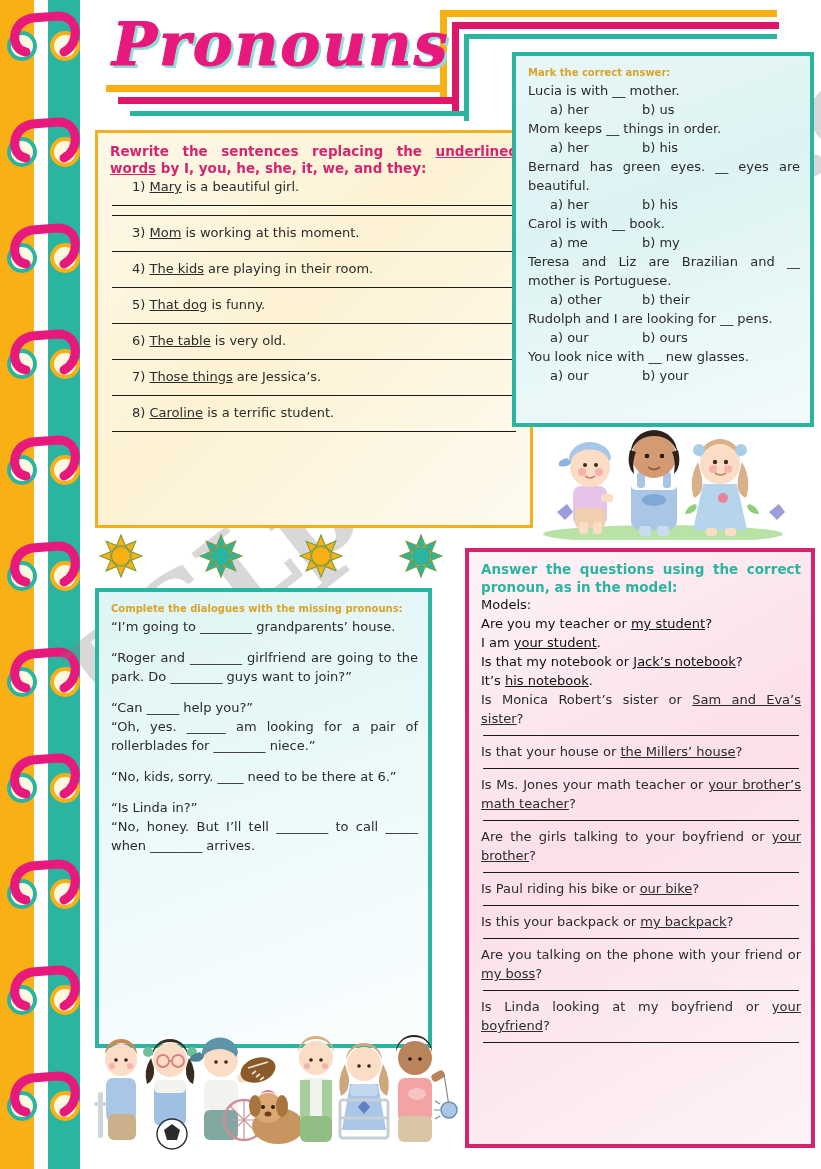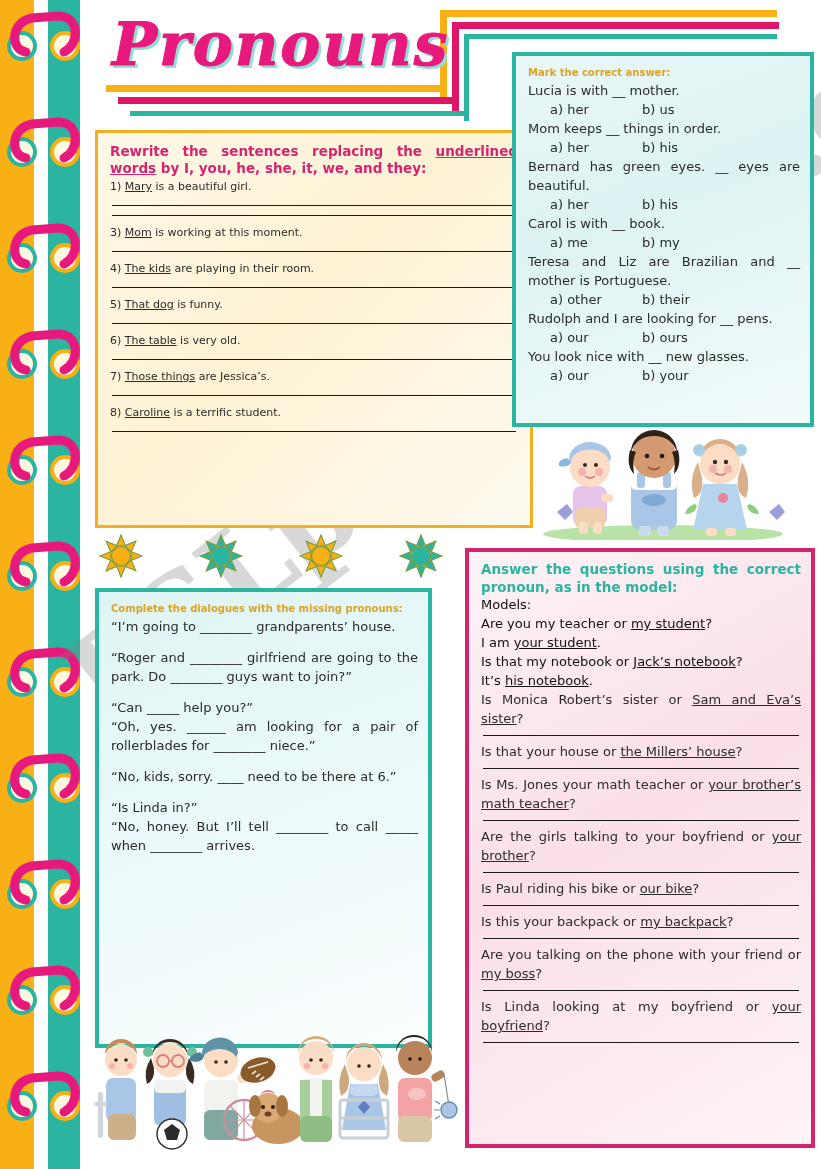--- a/index.html
+++ b/index.html
@@ -78,21 +78,21 @@
 
   .h-pink{color:#d6246f;font-weight:bold;font-size:13.5px;line-height:17px;text-align:justify;}
   .h-gold{color:#d9a428;font-weight:bold;font-size:10px;line-height:17px;text-align:justify;}
   .h-teal{color:#2bb5a0;font-weight:bold;font-size:13.5px;line-height:18px;text-align:justify;}
   .u{text-decoration:underline;}
 
   .body-t{color:#2b2b2b;font-size:13px;line-height:19px;}
   .just{text-align:justify;text-align-last:left;}
   .bold{font-weight:normal;color:#111;}
 
-  .qline{font-size:11px;color:#2b2b2b;line-height:19px;}
+  .qline{font-size:13px;color:#2b2b2b;line-height:19px;margin-left:22px;}
   .rule{border-bottom:1.3px solid #1a1a1a;height:0;margin:9px 2px 7px 2px;}
   .rule-sm{border-bottom:1.3px solid #1a1a1a;height:0;margin:7px 2px 6px 2px;}
 
   .opt{font-size:13px;color:#2b2b2b;line-height:19px;padding-left:22px;}
   .opt b{display:inline-block;width:92px;font-weight:normal;}
 
   .spacer{height:12px;}
 
   
   .suns{position:absolute;left:98px;top:533px;width:350px;height:46px;}

